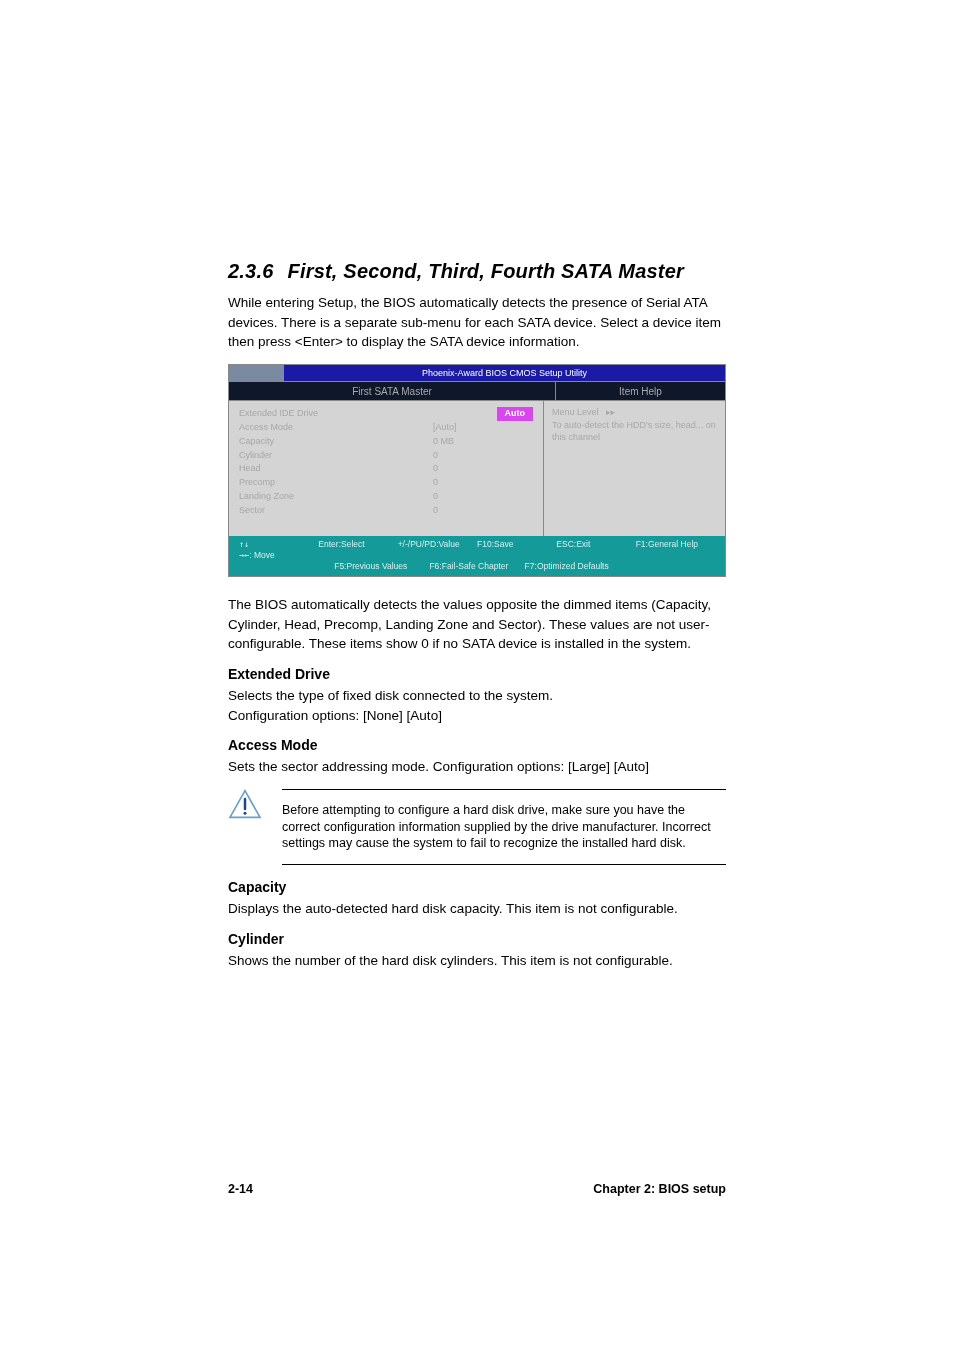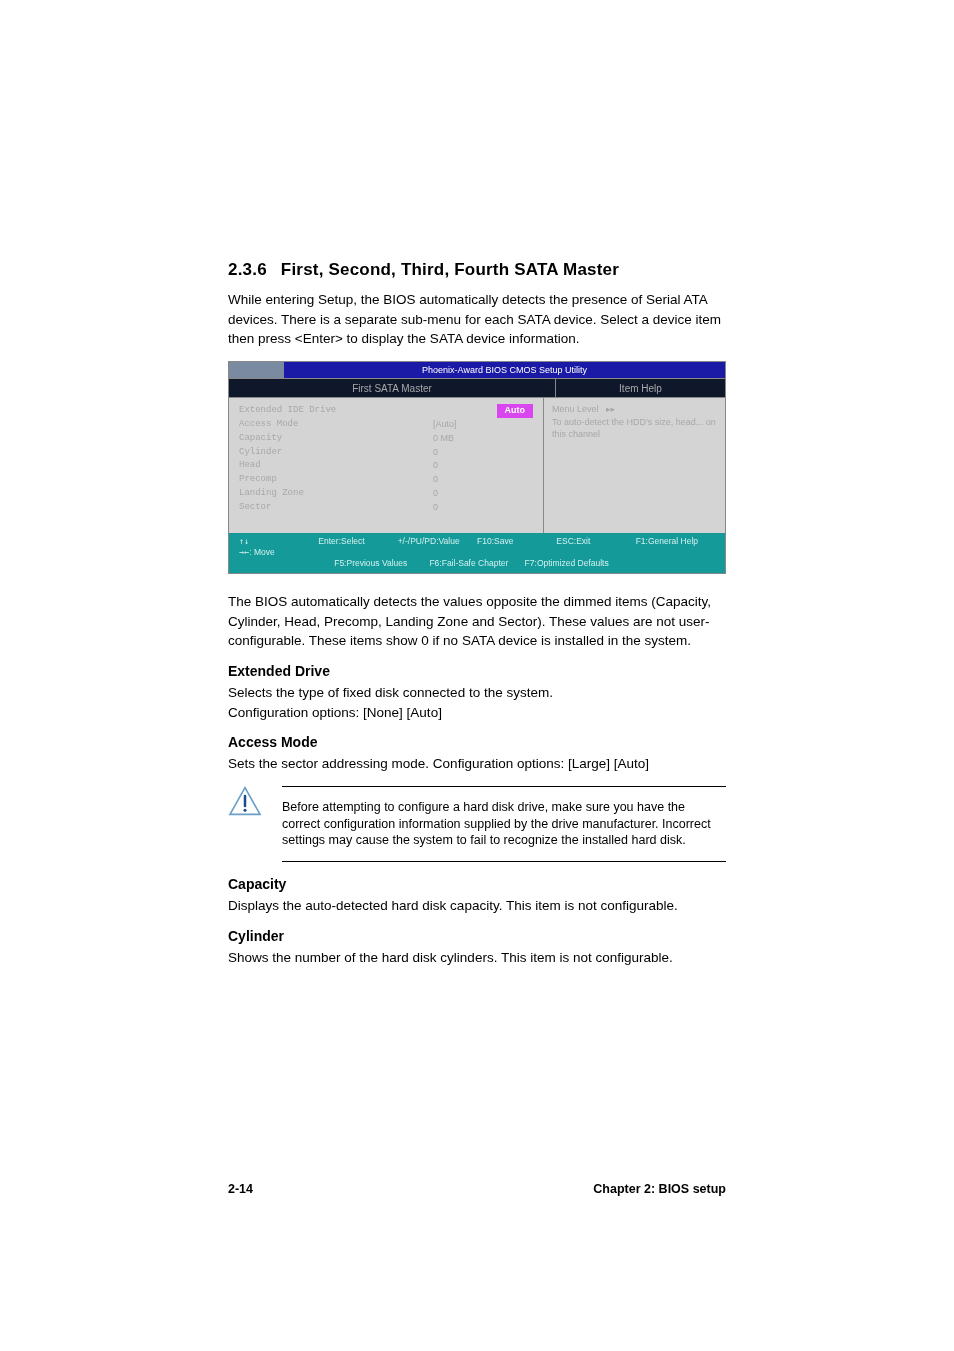--- a/index.html
+++ b/index.html
@@ -8,24 +8,25 @@
     height: 1351px;
     background: #fff;
     font-family: Verdana, Geneva, sans-serif;
     color: #000;
     position: relative;
   }
   .page {
     padding: 260px 228px 0 228px;
   }
   .section-heading {
-    font-size: 17px;
+    font-size: 20px;
     font-weight: bold;
     letter-spacing: 0.2px;
     margin-bottom: 10px;
+    font-style: italic;
   }
   .section-num { display: inline-block; margin-right: 14px; }
   .body-text {
     font-size: 13.5px;
     line-height: 1.45;
     margin-bottom: 12px;
   }
 
   
   .bios {
@@ -85,21 +86,21 @@
     width: 182px;
     border-left: 1px solid #888;
     padding: 6px 8px;
     font-size: 9px;
   }
   .bios-row {
     display: flex;
     font-size: 9px;
     line-height: 1.55;
   }
-  .bios-row .label { flex: 1; font-family: Liberation Mono, monospace; }
+  .bios-row .label { flex: 1; }
   .bios-row .value { width: 100px; }
   .bios-row.highlight .value {
     background: #d946ef;
     color: #fff;
     padding: 0 8px;
     width: auto;
     font-weight: bold;
   }
   .bios-right .hint-head { margin-bottom: 2px; }
   .bios-right .glyph { font-size: 9px; }

